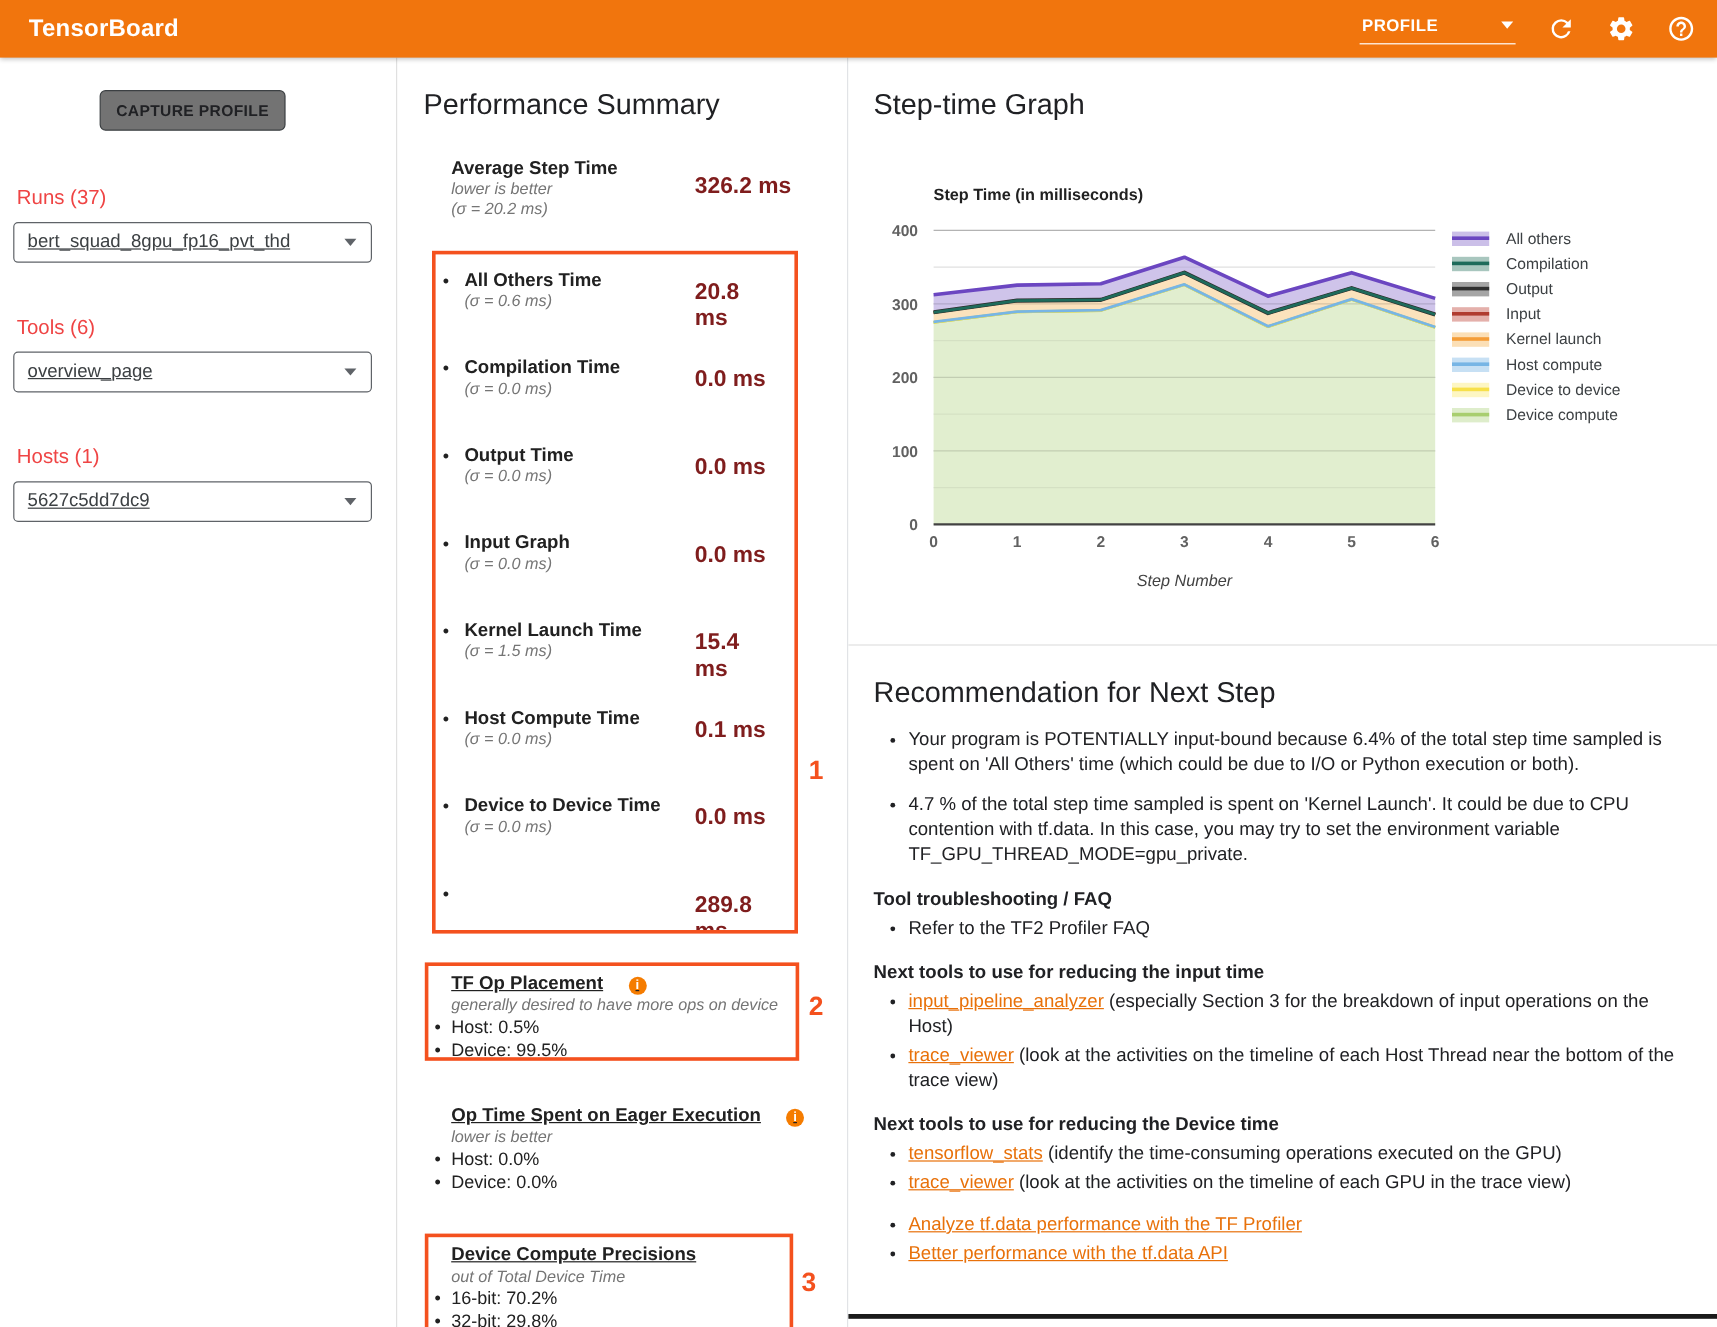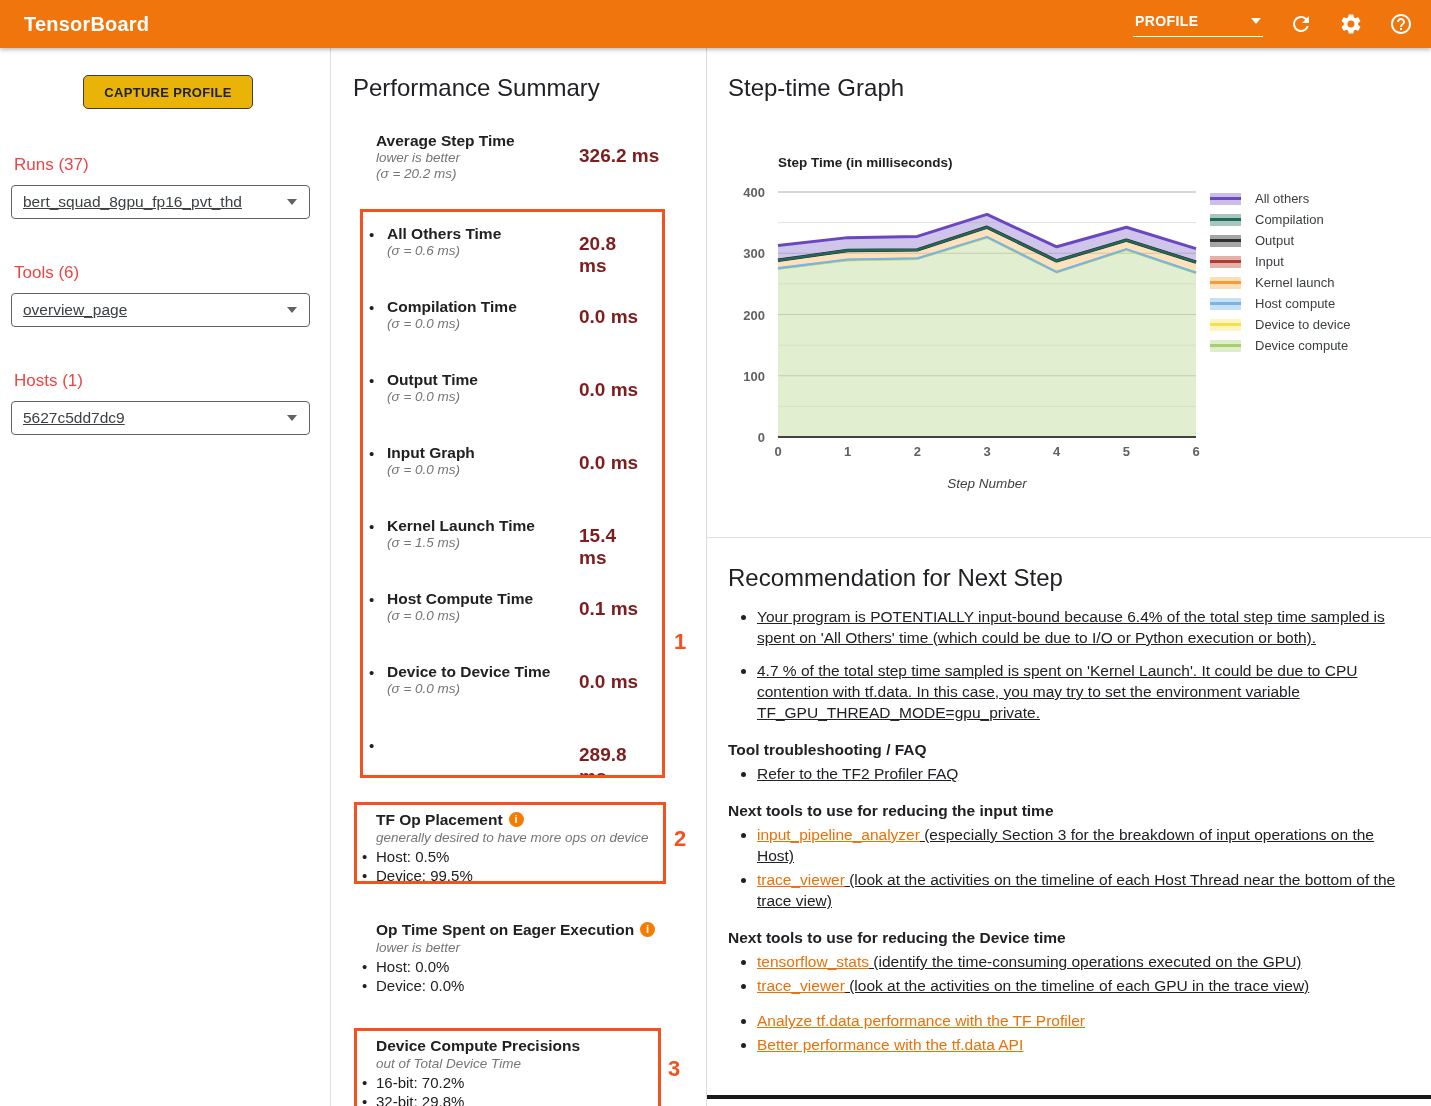--- a/index.html
+++ b/index.html
@@ -21,21 +21,21 @@
   .hicon{width:24px;height:24px;cursor:pointer;}
   .hicon svg{width:24px;height:24px;fill:#fff;}
 
   
   .sidebar{position:absolute;left:0;top:48px;width:330px;height:1058px;background:#fff;}
   .mid{position:absolute;left:330px;top:48px;width:377px;height:1058px;background:#fff;
        border-left:1px solid #e0e0e0;border-right:1px solid #dadce0;}
   .rightp{position:absolute;left:707px;top:48px;width:724px;height:1058px;background:#fff;}
 
   
-  .cap-btn{position:absolute;left:83px;top:27px;width:170px;height:34px;background:#eab308;
+  .cap-btn{position:absolute;left:83px;top:27px;width:155px;height:34px;background:#737373;
            border:1px solid #3c4043;border-radius:5px;font-family:"Liberation Sans",sans-serif;
            font-size:13px;font-weight:700;letter-spacing:.3px;color:#202124;cursor:pointer;}
   .fld-label{position:absolute;left:14px;font-size:17px;color:#ef4444;}
   .fld-box{position:absolute;left:11px;width:299px;height:34px;border:1px solid #5f6368;
            border-radius:4px;display:flex;align-items:center;justify-content:space-between;
            padding:0 12px 0 11px;cursor:pointer;background:#fff;}
   .fld-box .val{font-size:15.5px;color:#3c4043;white-space:nowrap;overflow:hidden;text-decoration:underline;}
   .dcaret{width:0;height:0;border-left:5px solid transparent;border-right:5px solid transparent;
           border-top:6px solid #5f6368;}
 
@@ -50,21 +50,21 @@
   .obox{position:absolute;border:3px solid #F4511E;background:#fff;}
   .box1{left:29px;top:161px;width:305px;height:569px;padding:13px 16px 0 4px;overflow:hidden;}
   .b-row{position:relative;height:73px;padding-left:4px;}
   .b-bullet{position:absolute;left:2px;top:1px;font-size:15px;color:#212121;}
   .b-txt{margin-left:16px;}
   .b-row .m-value{left:212px;top:8px;}
 
   .box2{left:23px;top:754px;width:312px;height:82px;padding:5px 0 0 19px;}
   .box3{left:23px;top:980px;width:307px;height:126px;padding:5px 0 0 19px;}
   .plain-blk{position:absolute;left:22px;top:872px;width:330px;padding-left:23px;}
-  .blk-title{font-size:15.5px;font-weight:700;color:#212121;line-height:19px;display:flex;align-items:center;gap:6px;}
+  .blk-title{font-size:15.5px;font-weight:700;color:#212121;line-height:19px;display:flex;align-items:flex-end;gap:21px;text-decoration:underline;}
   .blk-note{font-size:13.5px;font-style:italic;color:#757575;line-height:18px;}
   .blk-item{display:flex;font-size:15px;color:#212121;line-height:19px;}
   .blk-item .dot{width:14px;margin-left:-14px;text-align:left;}
   .box2 .blk-item .dot,.box3 .blk-item .dot{margin-left:-14px;}
   .info-ic{display:inline-flex;width:15px;height:15px;border-radius:50%;background:#F57C00;color:#fff;
            font-size:11px;font-weight:700;align-items:center;justify-content:center;font-style:normal;cursor:pointer;}
 
   .anno-num{position:absolute;color:#F4511E;font-size:22px;font-weight:700;z-index:20;}
 
   
@@ -76,21 +76,21 @@
   .legend{position:absolute;left:503px;top:140px;}
   .legend-item{display:flex;align-items:center;height:21px;gap:14px;}
   .sw{position:relative;width:31px;height:12px;display:inline-block;}
   .swl{position:absolute;left:0;right:0;top:4px;height:3.5px;}
   .legend-item .ltxt{font-size:13px;color:#3c4043;}
 
   
   .reco{position:absolute;left:0;top:490px;width:724px;padding:16px 26px 0 21px;}
   .reco h2{position:static;margin:10px 0 14px 0;}
   .reco ul{margin:0 0 14px 0;padding-left:29px;}
-  .reco li{font-size:15.5px;color:#202124;line-height:21px;margin-bottom:12px;text-decoration:underline;}
+  .reco li{font-size:15.5px;color:#202124;line-height:21px;margin-bottom:12px;}
   .reco h4{margin:18px 0 4px 0;font-size:15.5px;color:#202124;font-weight:700;}
   .reco ul.tight li{margin-bottom:3px;}
   a.lnk{color:#E8710A;text-decoration:underline;cursor:pointer;}
   .hscroll{position:absolute;left:707px;top:1095px;width:724px;height:4px;background:#1b1b1b;}
 </style>
 </head>
 <body>
 
 <div class="app">
 

